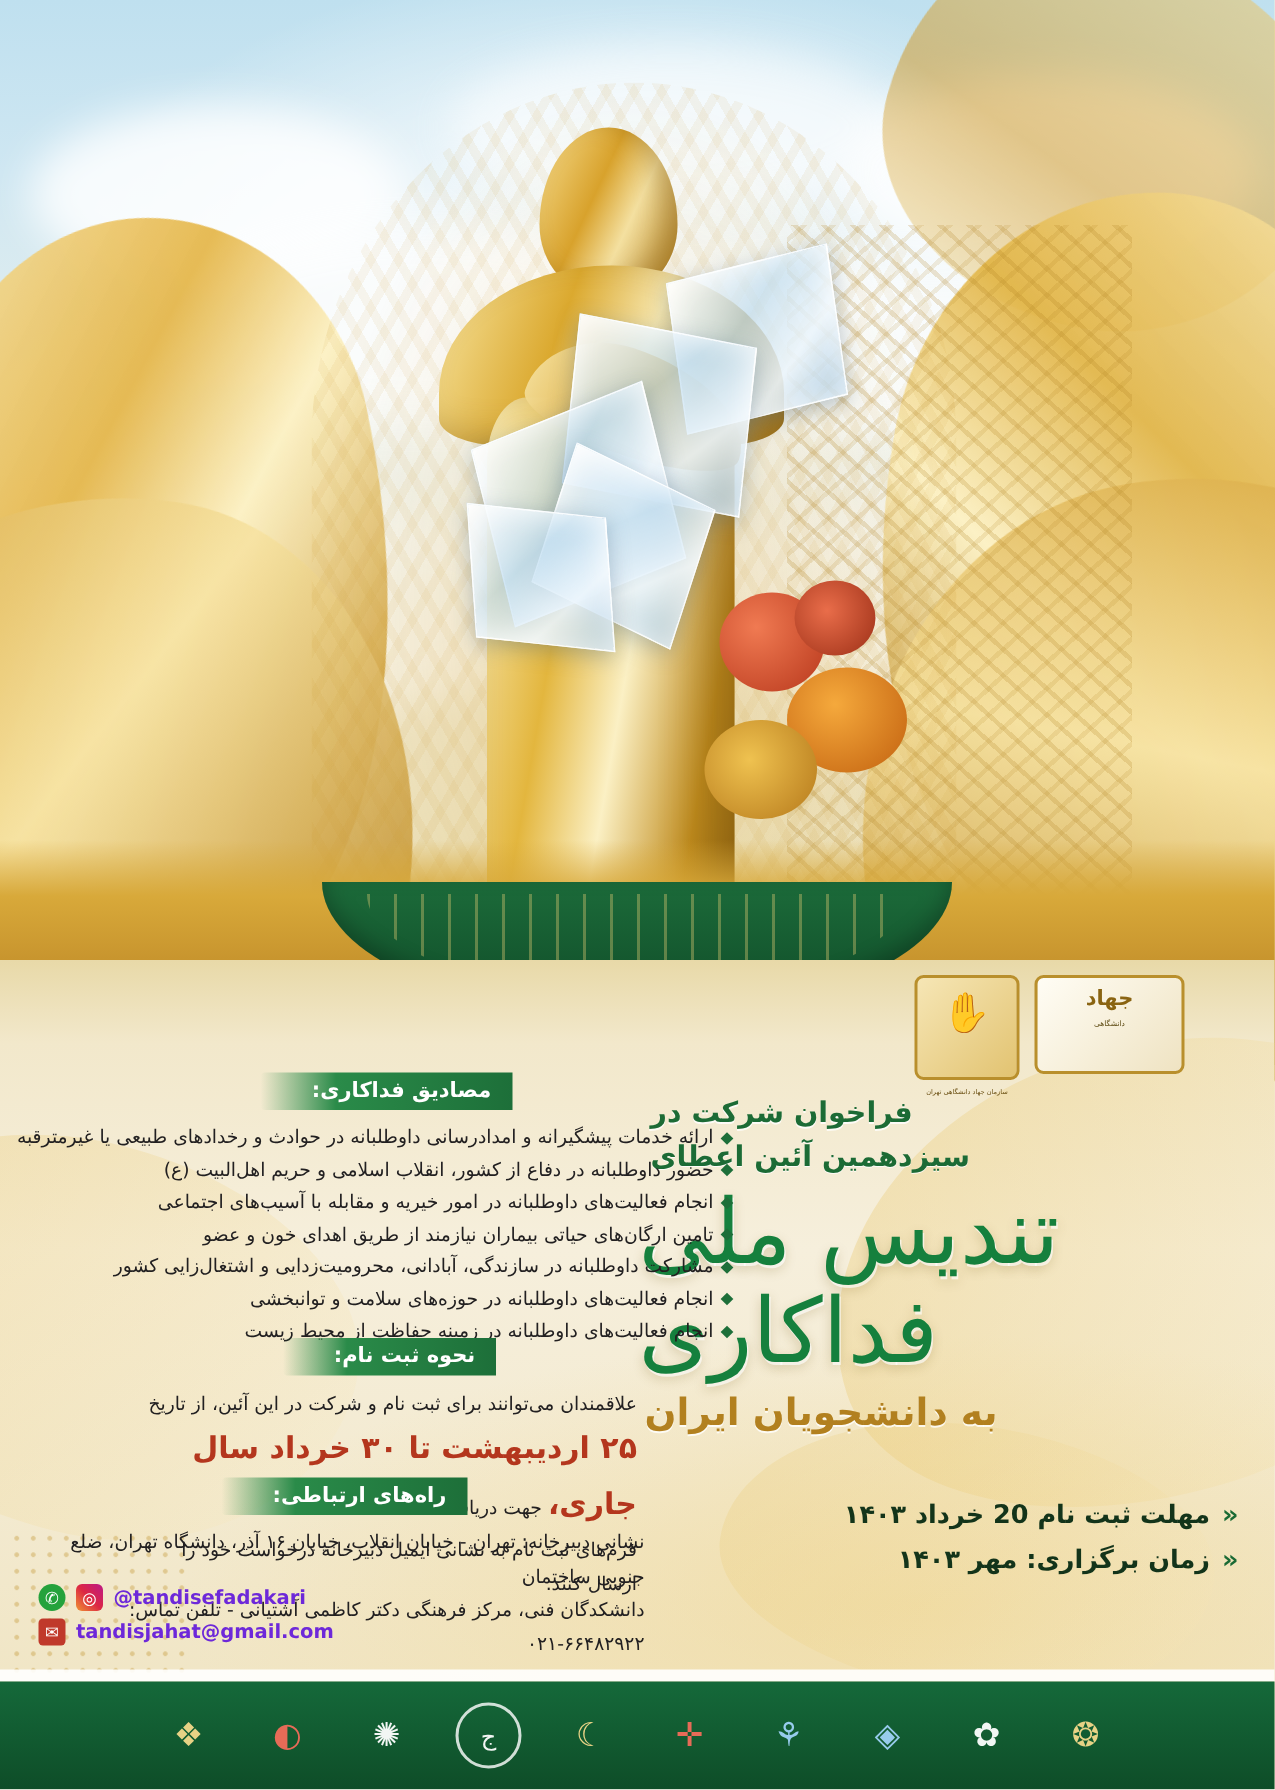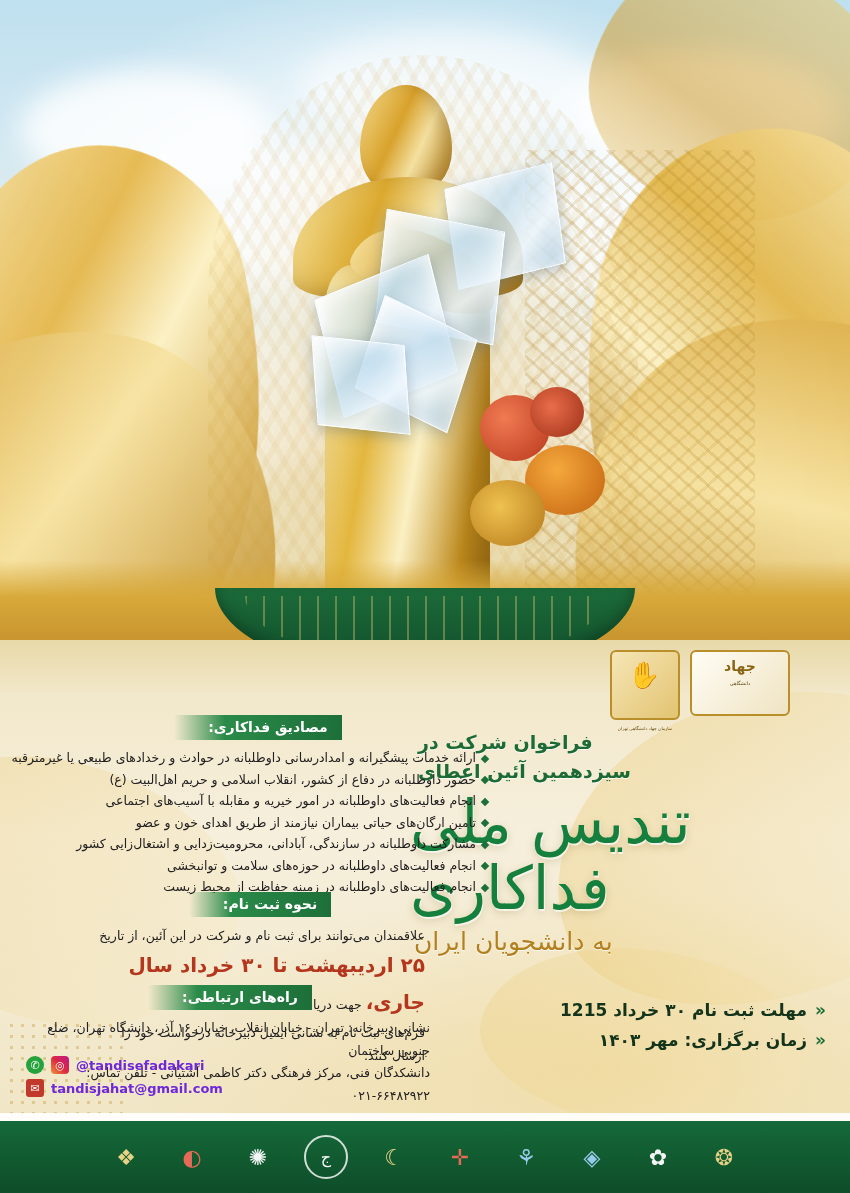--- a/index.html
+++ b/index.html
@@ -199,21 +199,21 @@
 
   .dots-left {
     position: absolute; left: 6px; top: 1020px; width: 120px; height: 120px;
     background-image: radial-gradient(circle, rgba(200,160,70,.55) 1.4px, rgba(0,0,0,0) 1.6px);
     background-size: 11px 11px;
     opacity: .8;
   }
 
   
   .title-block {
-    position: absolute; right: 40px; top: 728px;
+    position: absolute; right: 24px; top: 728px;
     width: 400px; text-align: left;
     direction: rtl;
   }
   .title-pre {
     color: #1c6b35;
     font-size: 19px;
     font-weight: bold;
     line-height: 1.55;
     text-align: left;
     text-shadow: 0 1px 0 rgba(255,255,255,.8);
@@ -225,21 +225,21 @@
     font-weight: normal;
     letter-spacing: -2px;
     color: #15803d;
     text-align: left;
     line-height: 1.1;
     text-shadow: 1px 2px 0 rgba(255,255,255,.65), 0 3px 8px rgba(120,90,20,.25);
   }
   .title-sub {
     margin-top: 6px;
     font-size: 25px;
-    font-weight: normal;
+    font-weight: bold;
     color: #b2801f;
     text-align: left;
     text-shadow: 0 1px 0 rgba(255,255,255,.8);
     padding-left: 4px;
   }
 
   
   .dates {
     position: absolute; right: 24px; top: 1000px; width: 380px;
     text-align: left; direction: rtl;
@@ -429,21 +429,21 @@
   <div class="title-block">
     <div class="title-pre">فراخوان شرکت در</div>
     <div class="title-pre">سیزدهمین آئین اعطای</div>
     <div class="title-main">تندیس ملی فداکاری</div>
     <div class="title-sub">به دانشجویان ایران</div>
   </div>
 
   <div class="dates">
     <div class="date-row">
       <span class="chev">«</span>
-      <span class="date-txt">مهلت ثبت نام ۳۰ خرداد 1215</span>
+      <span class="date-txt">مهلت ثبت نام 20 خرداد ۱۴۰۳</span>
     </div>
     <div class="date-row">
       <span class="chev">«</span>
       <span class="date-txt">زمان برگزاری: مهر ۱۴۰۳</span>
     </div>
   </div>
 
   <div class="sec s1">
     <div class="sec-head-wrap">
       <span class="sec-head">مصادیق فداکاری:</span>

